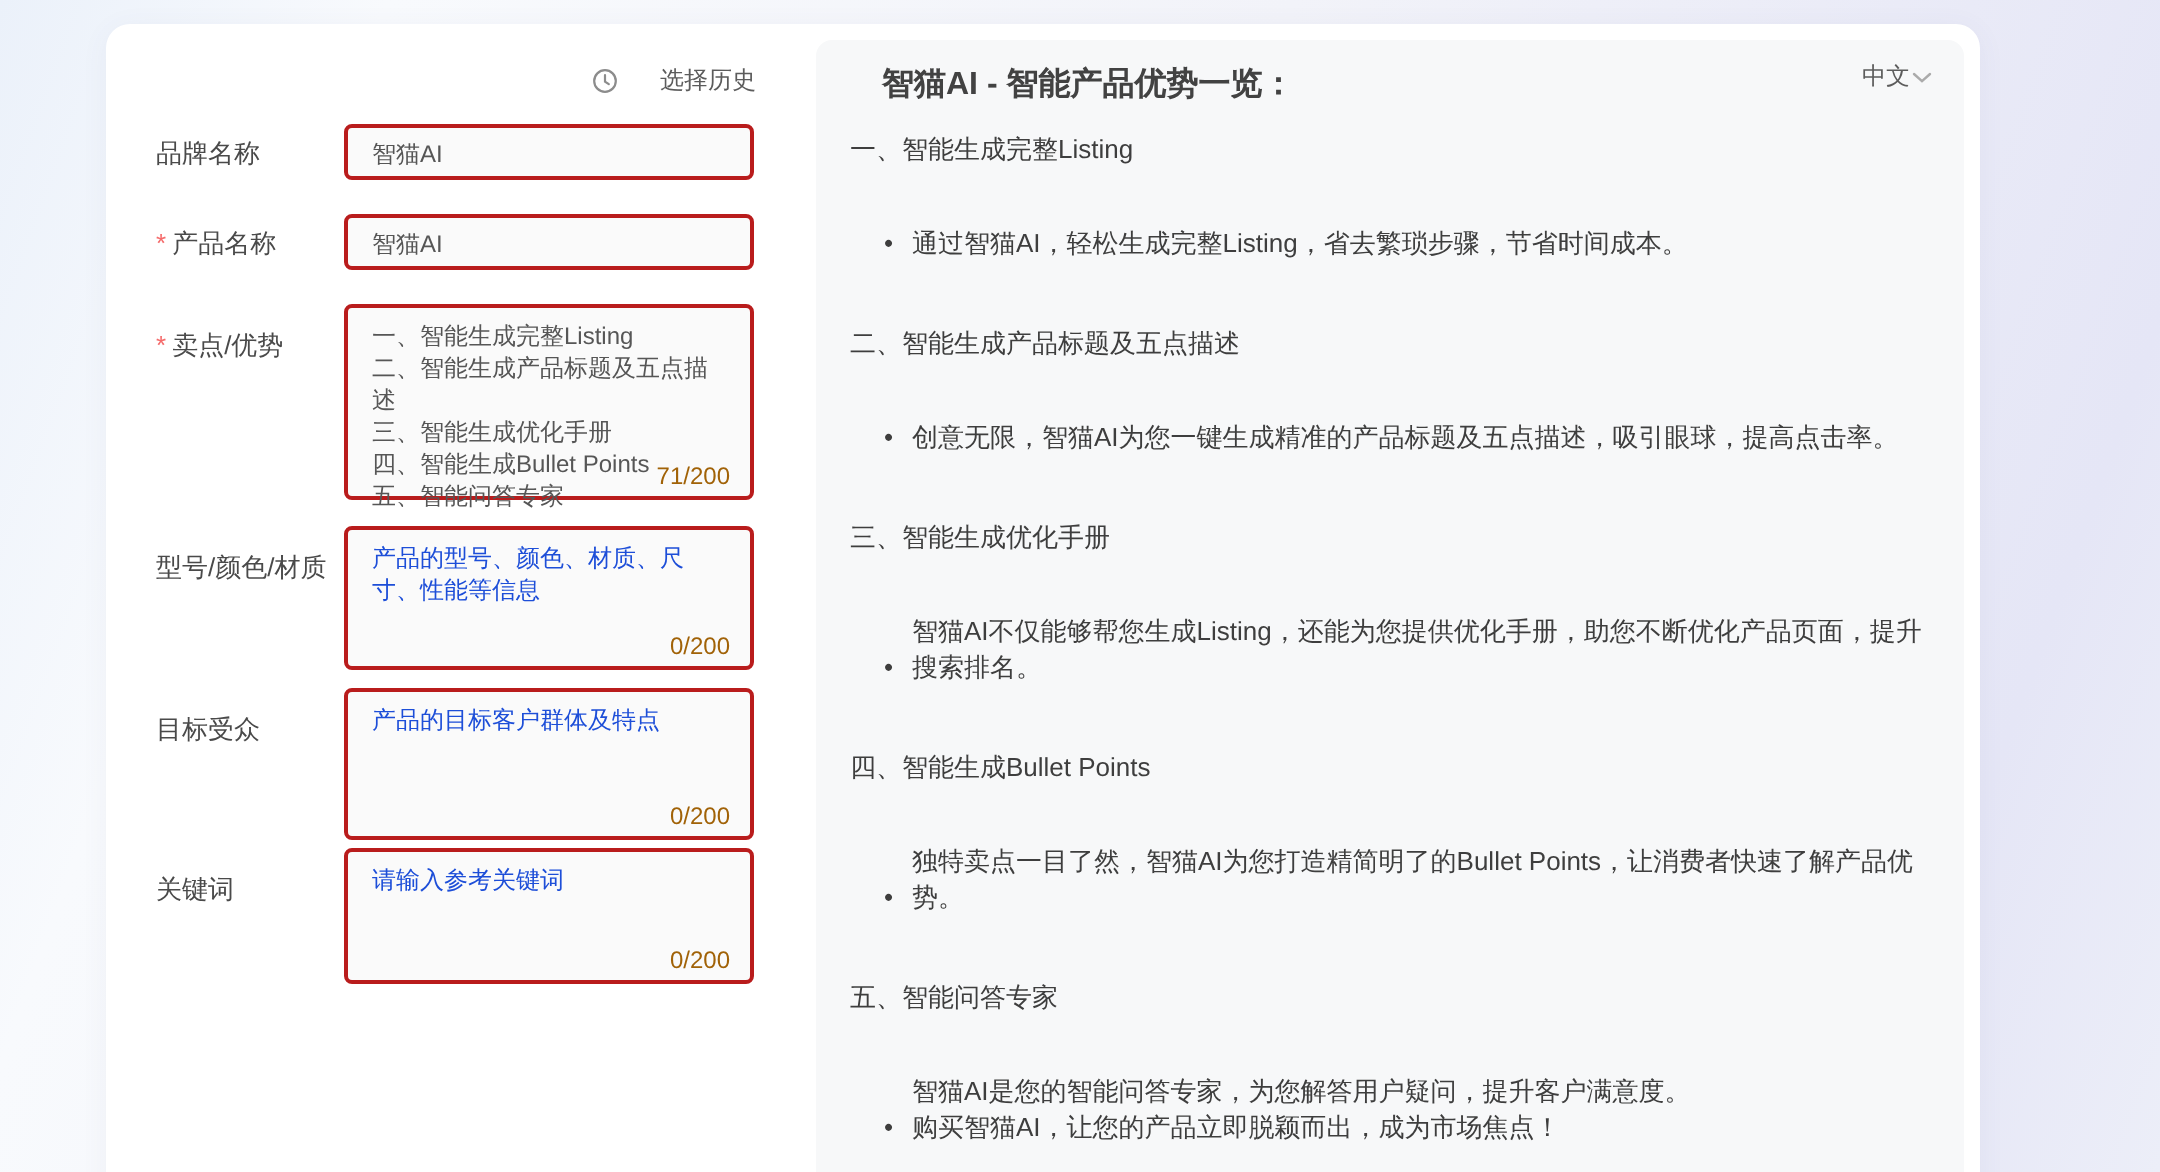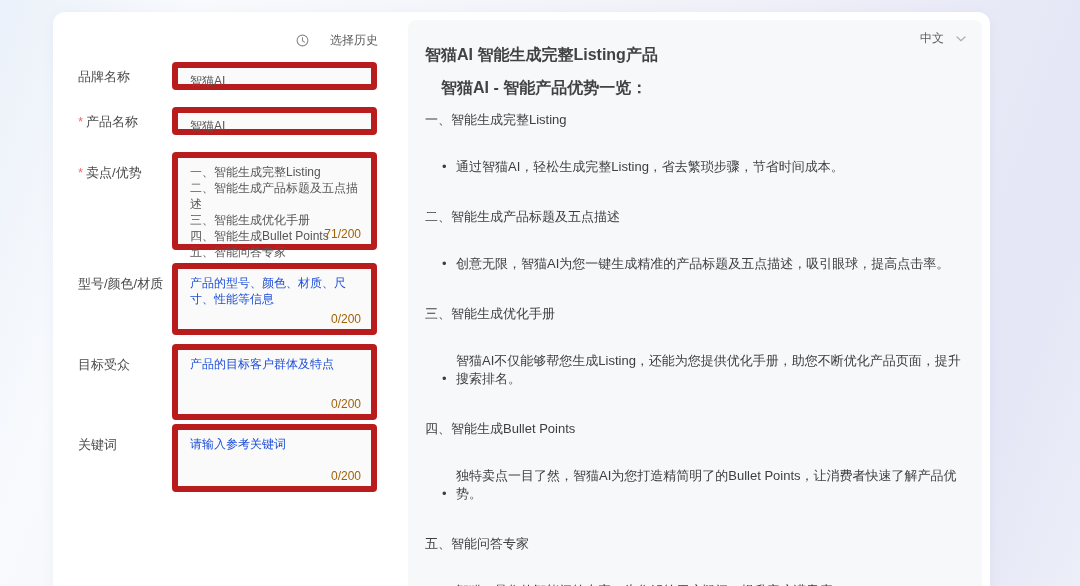--- a/index.html
+++ b/index.html
@@ -16,34 +16,34 @@
   
   .form-area{position:absolute;left:0;top:0;width:355px;height:100%;}
   .history-btn{
     position:absolute;top:21px;right:30px;display:flex;align-items:center;gap:21px;
     color:#5c5c5c;font-size:12px;cursor:pointer;line-height:14px;
   }
   .flabel{position:absolute;left:25px;font-size:13px;color:#4a4a4a;line-height:15px;}
   .req{color:#f56c6c;margin-right:3px;}
   .ctrl{
     position:absolute;left:119px;width:205px;background:#fafafa;
-    border:6px solid #b91c1c;border-radius:4px;box-sizing:border-box;
+    border:2px solid #b91c1c;border-radius:4px;box-sizing:border-box;
   }
   .input{height:28px;line-height:26px;padding:0 12px;font-size:12px;color:#565656;}
   .ta{padding:6px 12px 4px;font-size:12px;color:#565656;}
   .ta .val{white-space:pre-line;line-height:16px;}
   .ta .ph{color:#1d4ed8;line-height:16px;white-space:pre-line;}
   .counter{position:absolute;right:10px;bottom:3px;font-size:12px;color:#a16207;line-height:14px;}
   
   .result{
     position:absolute;left:355px;top:8px;right:8px;bottom:-20px;
     background:#f7f8f9;border-radius:8px;padding:0 17px;box-sizing:border-box;
   }
   .lang{
-    position:absolute;top:10px;right:16px;display:flex;align-items:center;gap:12px;
+    position:absolute;top:10px;right:16px;display:flex;align-items:center;gap:1px;
     font-size:12px;color:#5c5c5c;cursor:pointer;
   }
   .r-title{margin:25px 0 0;font-size:16px;font-weight:600;color:#424242;line-height:20px;}
   .r-sub{margin:13px 16px 0;font-size:16px;font-weight:600;color:#424242;line-height:20px;}
   .sec-h{margin:32px 0 0;font-size:13px;color:#3e3e3e;line-height:17px;}
   .sec-h.first{margin-top:13px;}
   .sec-b{
     margin:30px 0 0;padding-left:17px;display:flex;
     font-size:13px;color:#3e3e3e;line-height:18px;align-items:flex-end;
   }
@@ -121,21 +121,20 @@
 
     <div class="lang">
       <span>中文</span>
       <span>
         <svg width="10" height="6" viewBox="0 0 10 6">
           <path d="M1 1l4 3.6L9 1" fill="none" stroke="#ababab" stroke-width="1.2" stroke-linecap="round"></path>
         </svg>
       </span>
     </div>
 
-    <div class="r-title">智猫AI 智能生成完整Listing产品</div>
     <div class="r-sub">智猫AI - 智能产品优势一览：</div>
 
     <div class="sec-h first">一、智能生成完整Listing</div>
     <div class="sec-b">
       <span class="dot"></span>
       <span class="btext">通过智猫AI，轻松生成完整Listing，省去繁琐步骤，节省时间成本。</span>
     </div>
 
     <div class="sec-h">二、智能生成产品标题及五点描述</div>
     <div class="sec-b">

